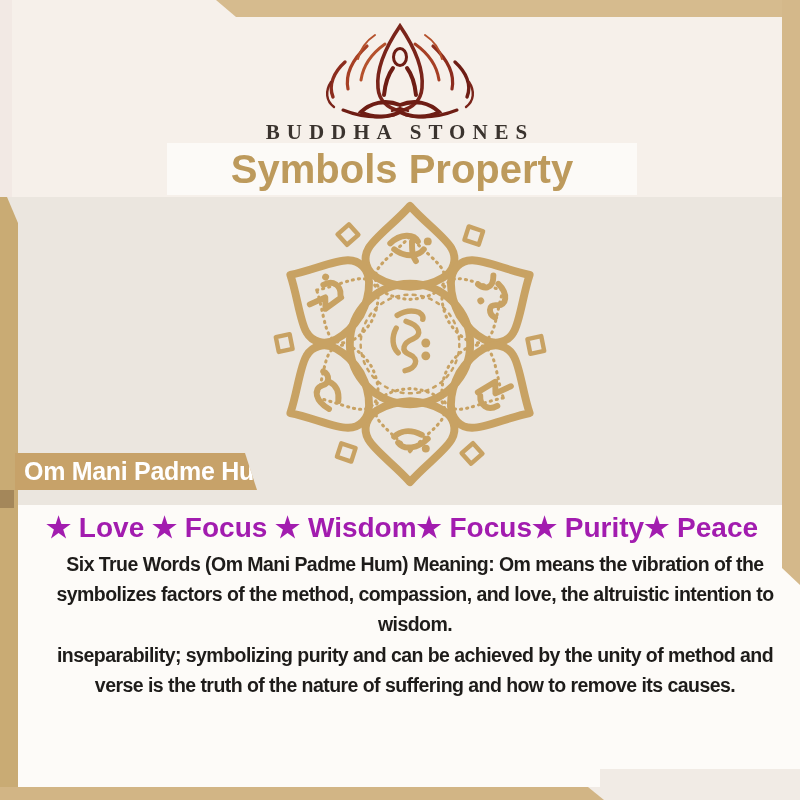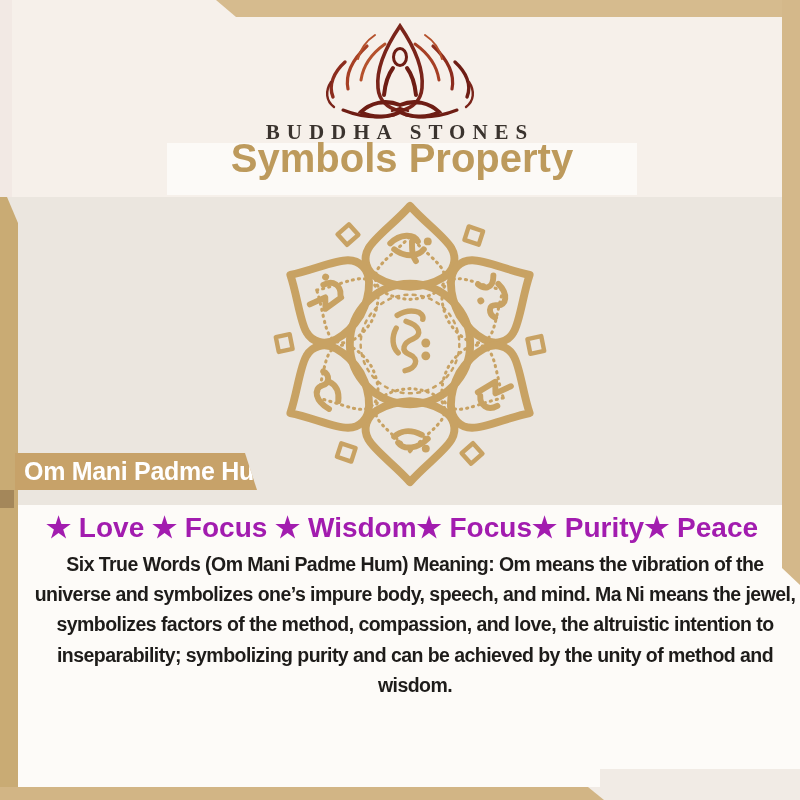--- a/index.html
+++ b/index.html
@@ -30,21 +30,21 @@
   .band-bottom{left:0;top:787px;width:604px;height:13px;background:#d2b585;
     clip-path:polygon(0 0,588px 0,604px 13px,0 13px);}
 
   
   .logo{left:315px;top:22px;width:170px;height:100px;}
   .brand{left:0;top:120px;width:800px;text-align:center;
     font-family:"Liberation Serif",serif;font-size:21px;font-weight:600;
     letter-spacing:7px;color:#3a332e;}
 
   
-  .page-title{left:167px;top:132px;width:470px;height:52px;line-height:52px;
+  .page-title{left:167px;top:143px;width:470px;height:52px;line-height:52px;
     text-align:center;font-size:40px;font-weight:bold;color:#bd9a5c;}
 
   
   .mandala{left:262px;top:196px;width:296px;height:296px;}
 
   
   .ribbon{left:15px;top:453px;width:242px;height:37px;background:#c7a269;
     clip-path:polygon(0 0,230px 0,242px 37px,0 37px);}
   .ribbon-label{padding-left:9px;line-height:37px;font-size:25px;font-weight:bold;
     letter-spacing:-0.3px;color:#ffffff;white-space:nowrap;}
@@ -202,19 +202,19 @@
   </svg>
 
   <div class="abs ribbon">
     <div class="ribbon-label">Om Mani Padme Hum</div>
   </div>
 
   <div class="abs keywords">★ Love ★ Focus ★ Wisdom★ Focus★ Purity★ Peace</div>
 
   <div class="abs body-text">
     <div class="line">Six True Words (Om Mani Padme Hum) Meaning: Om means the vibration of the</div>
-    <div class="line">universe and symbolizes one’s impure body, speech, and mind. Ma Ni means the jewel,</div>
     <div class="line">symbolizes factors of the method, compassion, and love, the altruistic intention to</div>
+    <div class="line">wisdom.</div>
     <div class="line">inseparability; symbolizing purity and can be achieved by the unity of method and</div>
-    <div class="line">wisdom.</div>
+    <div class="line">verse is the truth of the nature of suffering and how to remove its causes.</div>
   </div>
 
 </div>
 
 </body></html>

